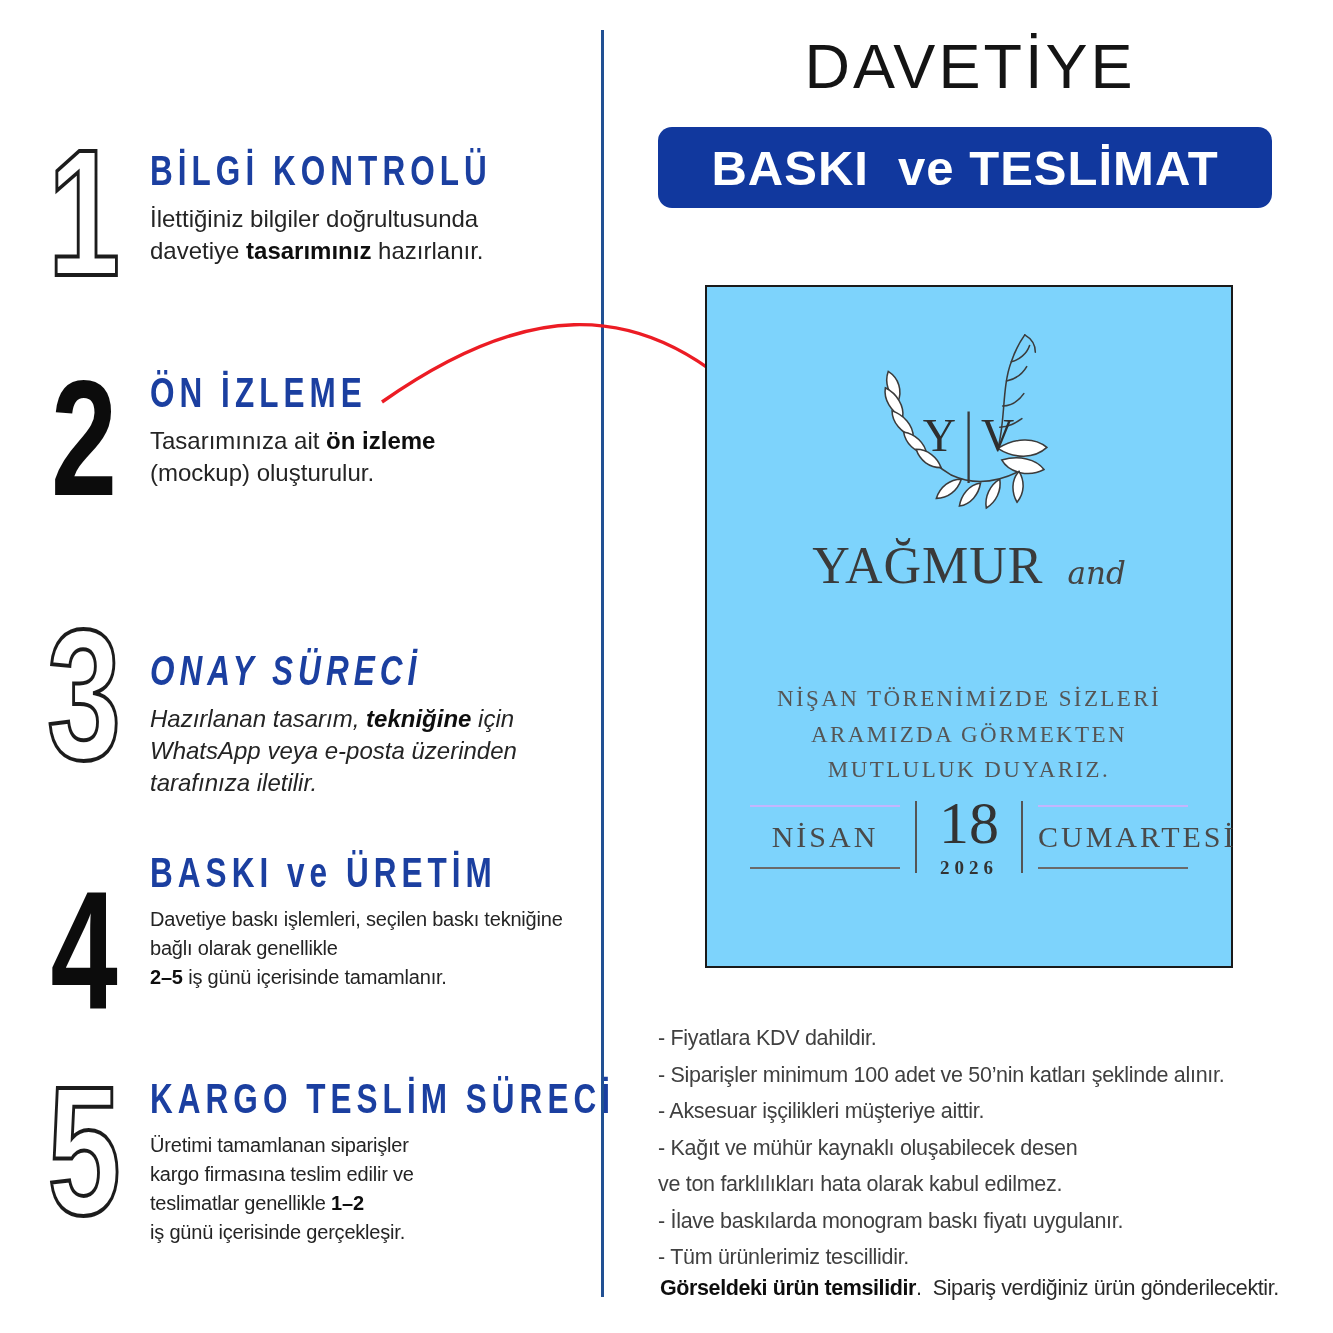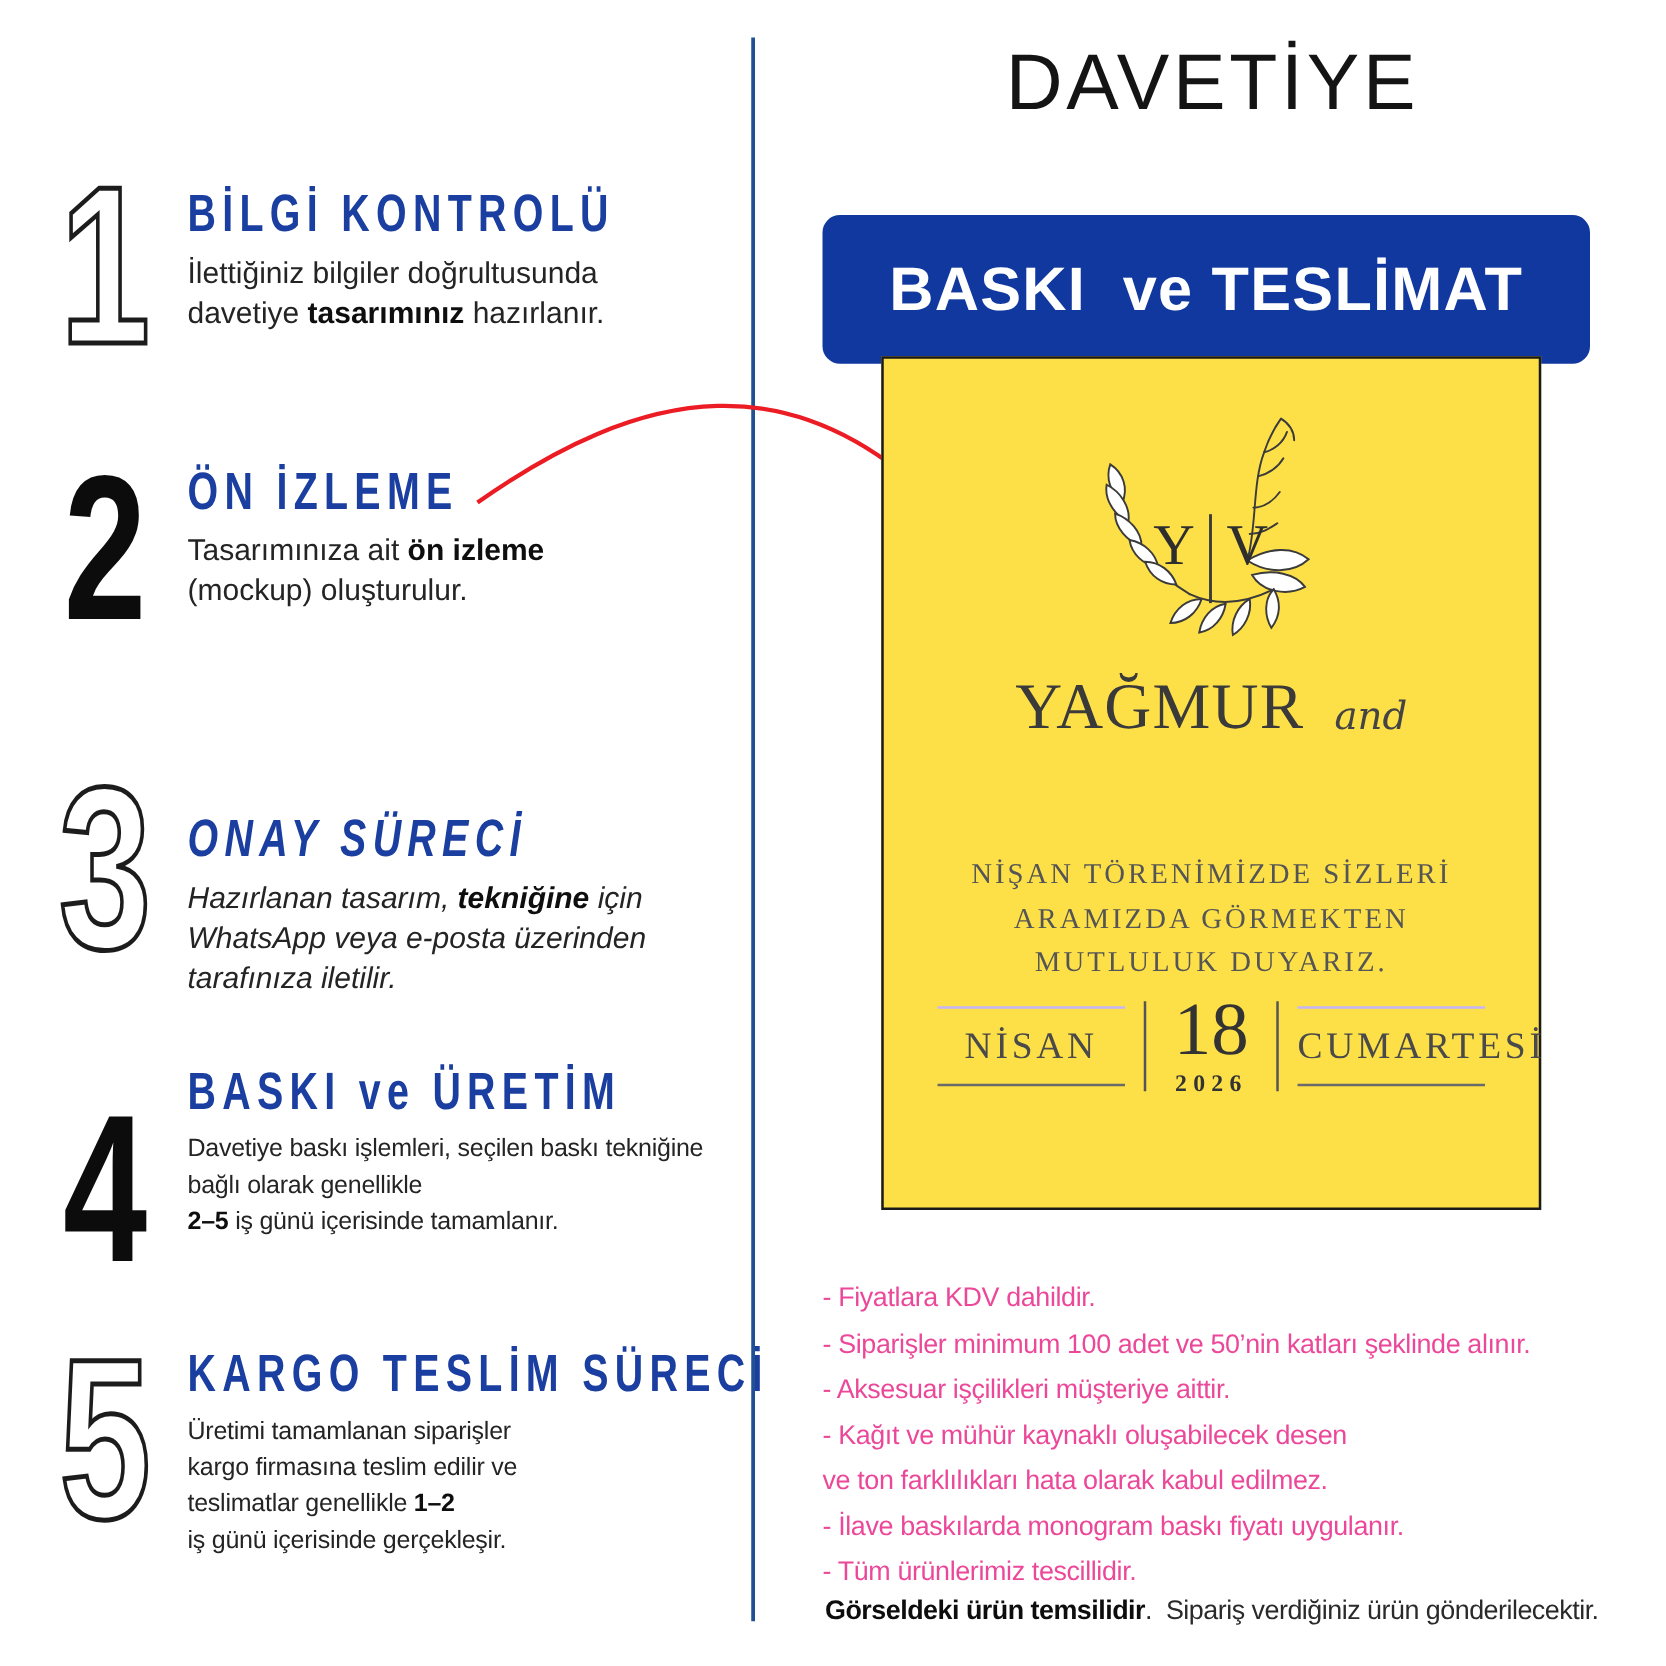--- a/index.html
+++ b/index.html
@@ -45,29 +45,29 @@
   .s5 .txt{top:1076px;}
   
   #divider{position:absolute;left:601px;top:30px;width:2.5px;height:1267px;background:var(--divider);}
   #arrow-svg{position:absolute;left:370px;top:268px;width:430px;height:180px;}
   
   #page-title{
     position:absolute;left:640px;top:30px;width:660px;text-align:center;
     font-size:63px;font-weight:400;letter-spacing:3px;color:#141414;
   }
   #banner{
-    position:absolute;left:658px;top:127px;width:614px;height:119px;
+    position:absolute;left:658px;top:127px;width:614px;height:81px;
     background:var(--banner);border-radius:14px;
     display:flex;align-items:center;justify-content:center;
-    color:#fff;font-weight:800;font-size:49px;letter-spacing:1px;white-space:pre;margin-top:45px;
+    color:#fff;font-weight:800;font-size:49px;letter-spacing:1px;white-space:pre;
   }
   
   #card{
     position:absolute;left:705px;top:285px;width:528px;height:683px;
-    border:2.5px solid #1a1a1a;background:#fde047;
+    border:2.5px solid #1a1a1a;background:#7dd3fc;
   }
   #wreath{position:absolute;left:50%;top:40px;transform:translateX(-50%);}
   #mono-text{
     position:absolute;top:122px;left:0;width:100%;text-align:center;
     font-family:"Liberation Serif",serif;font-size:46px;color:#2e2e2e;letter-spacing:1px;
   }
   .mono-bar{display:inline-block;transform:scaleY(1.7);position:relative;top:4px;
     font-weight:400;padding:0 7px;color:#3a3a3a;}
   #names{
     position:absolute;top:250px;left:0;width:100%;
@@ -89,21 +89,21 @@
     border-top:2px solid #c4b5fd;border-bottom:2px solid #6a6a6a;
     padding:13px 0;width:150px;text-align:center;
   }
   .vbar{width:2px;height:72px;background:#555;}
   .day-col{text-align:center;font-family:"Liberation Serif",serif;color:#333;width:74px;}
   .day{font-size:60px;line-height:.95;}
   .year{font-size:19px;font-weight:700;letter-spacing:5px;margin-top:5px;}
   
   #notes{
     position:absolute;left:658px;top:1020px;width:650px;
-    font-size:21.5px;line-height:36.5px;letter-spacing:-.3px;color:#ec4899;white-space:nowrap;
+    font-size:21.5px;line-height:36.5px;letter-spacing:-.3px;color:#404040;white-space:nowrap;
   }
   #footer{
     position:absolute;left:660px;top:1276px;width:660px;
     font-size:21.5px;letter-spacing:-.4px;color:#2a2a2a;white-space:pre;
   }
   #footer b{color:#0d0d0d;}
 </style>
 </head>
 <body>
 

